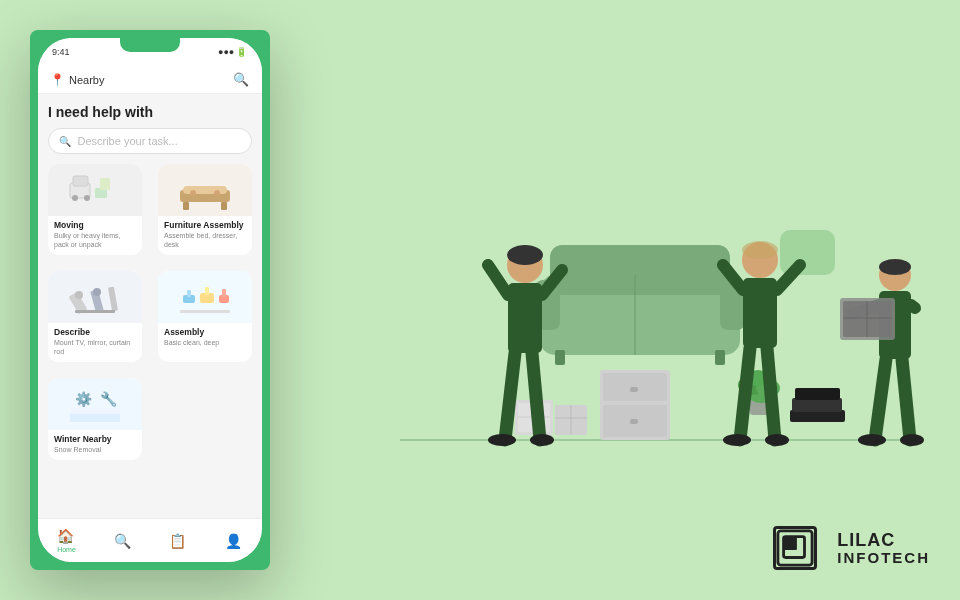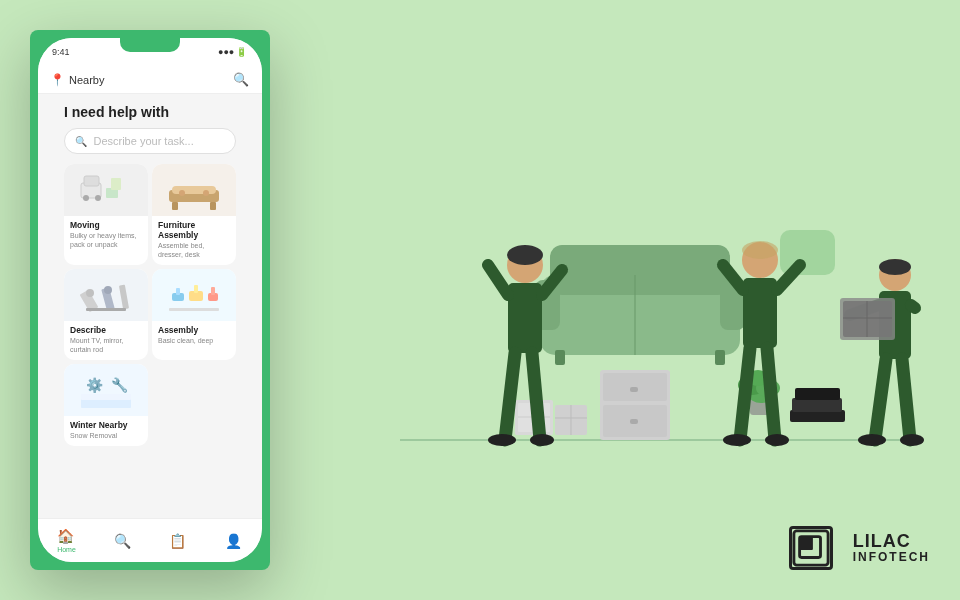--- a/index.html
+++ b/index.html
@@ -98,21 +98,21 @@
     .search-icon-top {
       color: #555;
       font-size: 13px;
     }
 
     
     .app-content {
       flex: 1;
       background: #f5f5f5;
       overflow: hidden;
-      padding: 10px 26px 0;
+      padding: 10px 10px 0;
     }
 
     .help-title {
       font-size: 14px;
       font-weight: 700;
       color: #222;
       margin-bottom: 8px;
     }
 
     
@@ -134,21 +134,21 @@
 
     .search-bar-text {
       font-size: 11px;
       color: #bbb;
     }
 
     
     .service-grid {
       display: grid;
       grid-template-columns: 1fr 1fr;
-      gap: 4px;
+      gap: 16px;
     }
 
     .service-card {
       background: white;
       border-radius: 10px;
       overflow: hidden;
       padding-bottom: 6px;
     }
 
     .service-img {
@@ -316,21 +316,21 @@
 
     .logo-title {
       font-size: 18px;
       font-weight: 800;
       color: #222;
       line-height: 1;
       letter-spacing: 1px;
     }
 
     .logo-subtitle {
-      font-size: 12px;
+      font-size: 15px;
       font-weight: 600;
       color: #222;
       letter-spacing: 2px;
     }
   </style>
 </head>
 <body>
 
 <div class="bg"></div>
 

